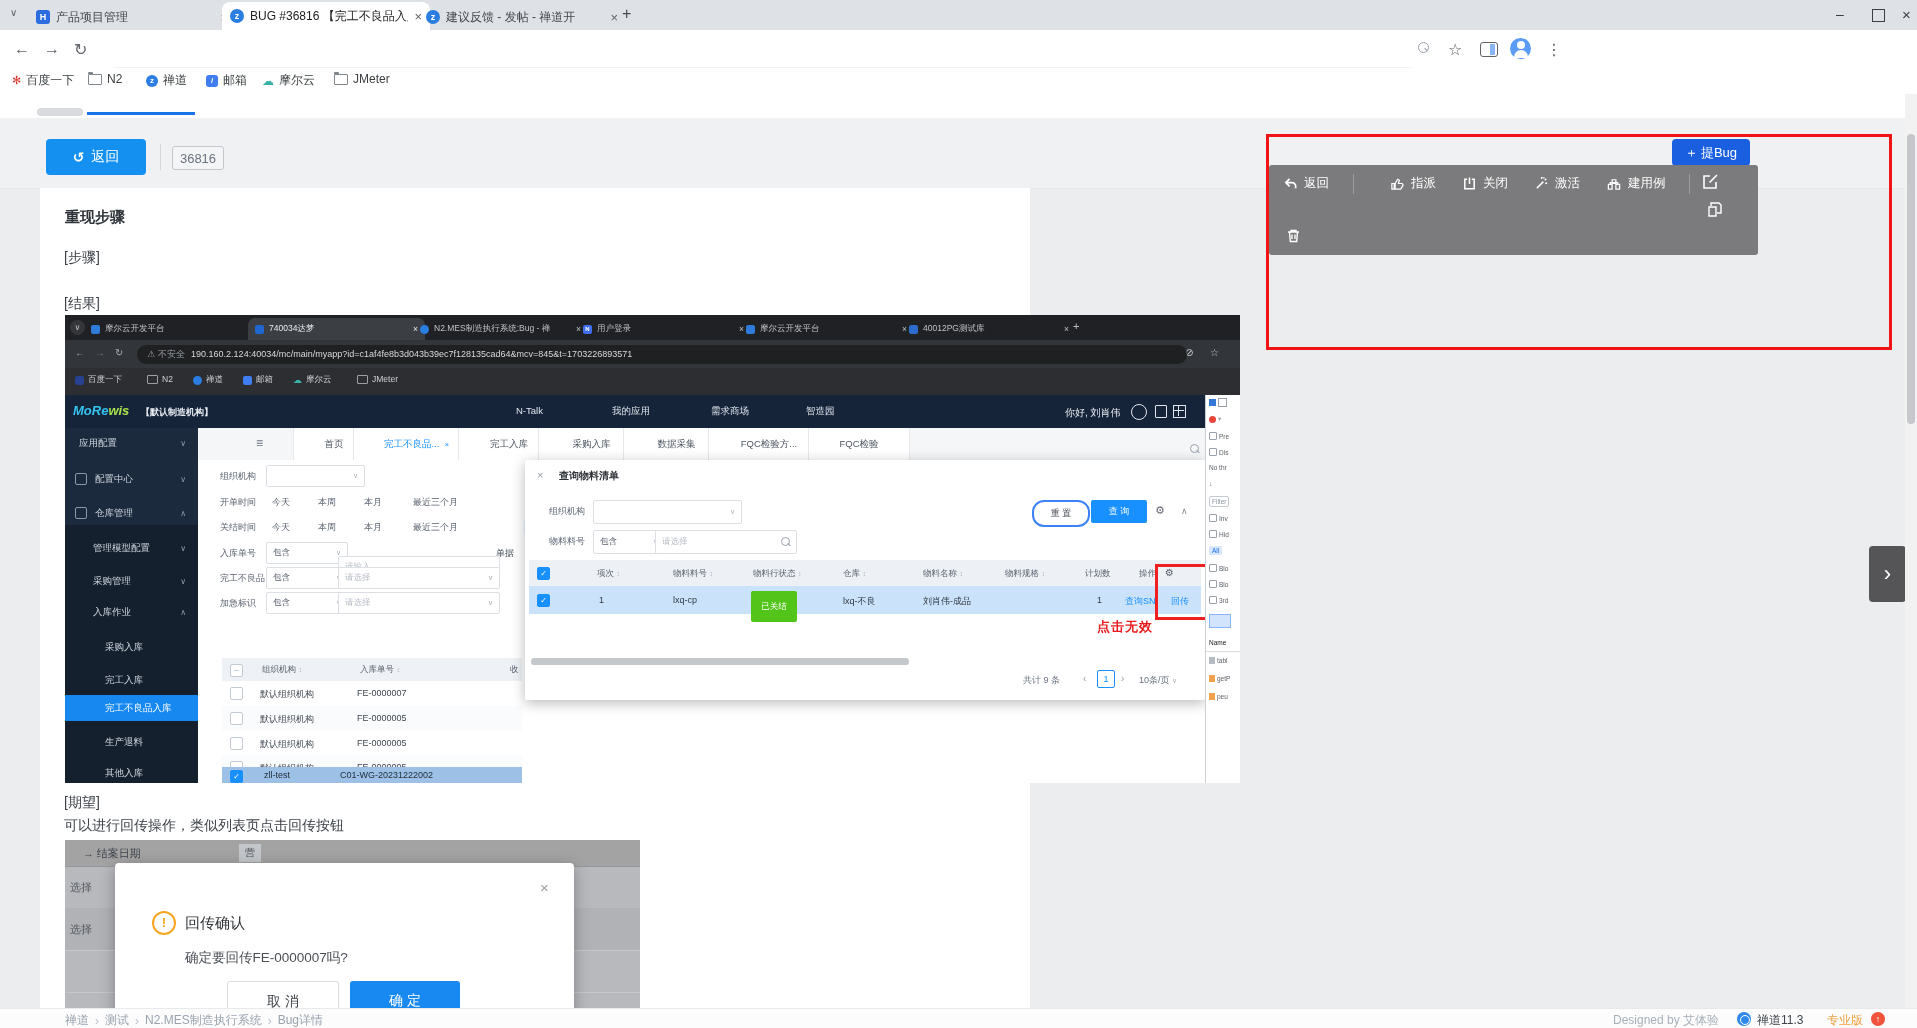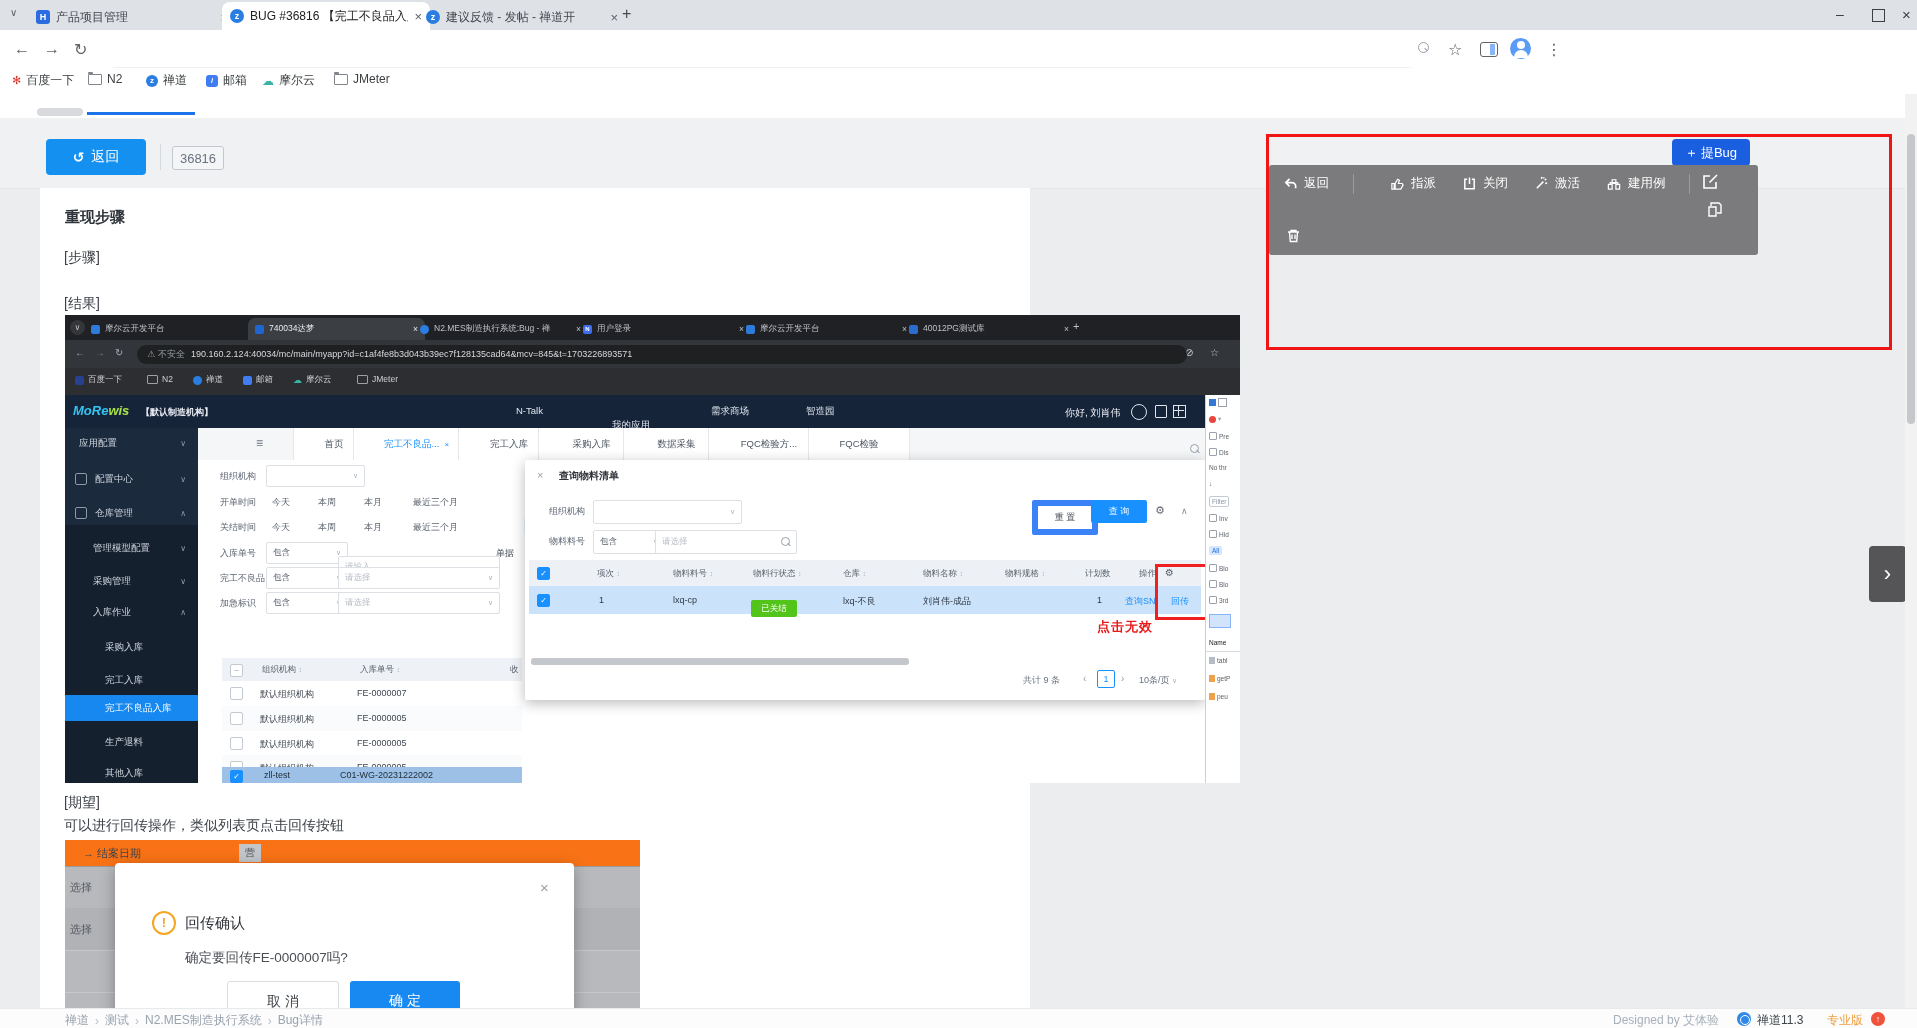--- a/index.html
+++ b/index.html
@@ -104,22 +104,22 @@
   .mag:after{content:"";position:absolute;left:5px;top:6px;width:4px;height:1px;background:#9aa1aa;
         transform:rotate(45deg);}
   .ltable{font-size:9px;color:#3f4750;}
   .lrow{position:absolute;left:157px;width:300px;height:25px;background:#fff;border-bottom:1px solid #eef0f3;}
   .devtools{left:1140px;top:80px;width:35px;height:388px;background:#fff;border-left:1px solid #ccd0d5;
         overflow:hidden;font-size:6.5px;color:#5d6267;}
   .dtrow{position:absolute;left:3px;display:flex;align-items:center;gap:2px;white-space:nowrap;}
   .dcb{width:6px;height:6px;border:1px solid #9aa1aa;border-radius:1px;flex:0 0 auto;}
   
   #shot2{left:65px;top:746px;width:575px;height:168px;background:#b7b9bd;overflow:hidden;}
-  .s2head{left:0;top:0;width:674px;height:26px;background:#f97316;border-bottom:1px solid #97999e;
-        font-size:11px;color:#3f454d;}
+  .s2head{left:0;top:0;width:674px;height:26px;background:#a3a3a3;border-bottom:1px solid #97999e;
+        font-size:11px;color:#3f454d;font-family:Liberation Serif, serif;}
   .s2row{position:absolute;left:0;width:575px;height:42px;border-bottom:1px solid #c6c8cb;
         font-size:11px;color:#53585f;}
   .dlg{left:50px;top:23px;width:459px;height:160px;background:#fff;border-radius:4px;
         box-shadow:0 4px 16px rgba(0,0,0,.3);}
   .dlgbtn{position:absolute;height:40px;border-radius:3px;display:flex;align-items:center;
         justify-content:center;font-size:14px;}
   
   .svgi{display:block;}
 </style>
 </head>
@@ -298,21 +298,21 @@
           <span>JMeter</span>
         </span>
     </div>
 
     <div class="a mesnav">
       <span class="a" style="left:8px;top:8px;font-size:13px;font-weight:bold;font-style:italic;">
         <span style="color:#35c3ef;">MoRe</span><span style="color:#a8e04a;">wis</span>
       </span>
       <span class="a" style="left:76px;top:11px;font-size:9px;color:#e8ecf2;font-weight:bold;">【默认制造机构】</span>
       <span class="a mesmenu" style="left:451px;top:10px;">N-Talk</span>
-      <span class="a mesmenu" style="left:547px;top:24px;">我的应用</span>
+      <span class="a mesmenu" style="left:547px;top:10px;">我的应用</span>
       <span class="a mesmenu" style="left:646px;top:10px;">需求商场</span>
       <span class="a mesmenu" style="left:741px;top:10px;">智造园</span>
       <span class="a" style="left:1000px;top:11px;font-size:10px;color:#e8ecf2;">你好, 刘肖伟</span>
       <span class="a" style="left:1066px;top:9px;width:14px;height:14px;border:1px solid #dfe5ec;border-radius:50%;"></span>
       <span class="a" style="left:1090px;top:10px;width:10px;height:11px;border:1px solid #dfe5ec;border-radius:1px;"></span>
       <span class="a" style="left:1108px;top:10px;width:11px;height:11px;border:1px solid #dfe5ec;">
           <span style="position:absolute;left:4px;top:-1px;width:1px;height:11px;background:#dfe5ec;"></span>
           <span style="position:absolute;left:-1px;top:4px;width:11px;height:1px;background:#dfe5ec;"></span>
         </span>
     </div>
@@ -459,21 +459,21 @@
       </div>
     </div>
 
     <div class="a modal">
       <span class="a" style="left:12px;top:9px;font-size:11px;color:#98a0a8;">×</span>
       <span class="a" style="left:34px;top:9px;font-size:10px;font-weight:bold;color:#2f3338;">查询物料清单</span>
       <span class="flabel" style="left:24px;top:45px;">组织机构</span>
       <div class="fbox" style="left:68px;top:40px;width:135px;height:22px;">
           <span class="fcar">∨</span>
         </div>
-      <div class="a" style="left:507px;top:40px;width:54px;height:23px;border:6px solid #3b82f6;border-radius:2px;font-size:9px;color:#4a5058;display:flex;align-items:center;justify-content:center;">重 置</div>
+      <div class="a" style="left:507px;top:40px;width:54px;height:23px;border:2px solid #3b82f6;border-radius:12px;font-size:9px;color:#4a5058;display:flex;align-items:center;justify-content:center;">重 置</div>
       <div class="a" style="left:566px;top:40px;width:56px;height:23px;background:#1890ff;border-radius:2px;font-size:9px;color:#fff;display:flex;align-items:center;justify-content:center;">查 询</div>
       <span class="a" style="left:630px;top:44px;font-size:11px;color:#667;">⚙</span>
       <span class="a" style="left:656px;top:46px;font-size:9px;color:#889;">∧</span>
       <span class="flabel" style="left:24px;top:75px;">物料料号</span>
       <div class="fbox" style="left:68px;top:70px;width:58px;height:22px;color:#5b6370;">
           <span>包含</span>
           <span class="fcar">∨</span>
         </div>
       <div class="fbox" style="left:130px;top:70px;width:128px;height:22px;">
           <span>请选择</span>
@@ -489,21 +489,21 @@
         <span class="mth" style="left:394px;top:8px;"><span>物料名称</span> <span class="sorti">↕</span></span>
         <span class="mth" style="left:476px;top:8px;"><span>物料规格</span> <span class="sorti">↕</span></span>
         <span class="mth" style="left:556px;top:8px;">计划数</span>
         <span class="mth" style="left:610px;top:8px;">操作</span>
         <span class="mth" style="left:636px;top:7px;font-size:10px;">⚙</span>
       </div>
       <div class="a" style="left:4px;top:126px;width:672px;height:28px;background:#cbe3fa;font-size:9px;color:#2f3844;">
         <span class="cbox on" style="left:8px;top:8px;">✓</span>
         <span class="a" style="left:70px;top:9px;">1</span>
         <span class="a" style="left:144px;top:9px;">lxq-cp</span>
-        <span class="grnbadge" style="left:222px;top:14px;width:46px;height:17px;">已关结</span>
+        <span class="grnbadge" style="left:222px;top:5px;width:46px;height:31px;">已关结</span>
         <span class="a" style="left:314px;top:9px;">lxq-不良</span>
         <span class="a" style="left:394px;top:9px;">刘肖伟-成品</span>
         <span class="a" style="left:568px;top:9px;">1</span>
         <span class="bluelink" style="left:596px;top:9px;">查询SN</span>
         <span class="bluelink" style="left:642px;top:9px;">回传</span>
       </div>
       <div class="rbox2" style="left:630px;top:104px;width:52px;height:50px;"></div>
       <span class="annred" style="left:572px;top:158px;">点击无效</span>
       <div class="a" style="left:6px;top:198px;width:378px;height:7px;background:#c4c7cb;border-radius:3px;"></div>
       <span class="a" style="left:498px;top:214px;font-size:9px;color:#6a7280;">共计 9 条</span>

